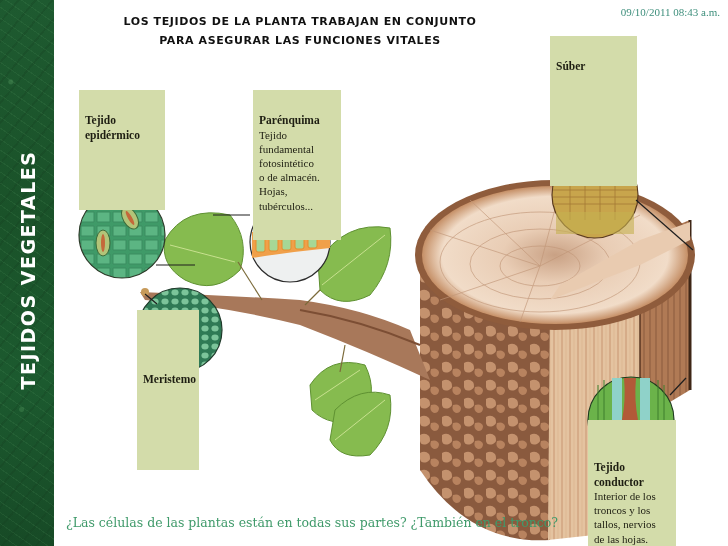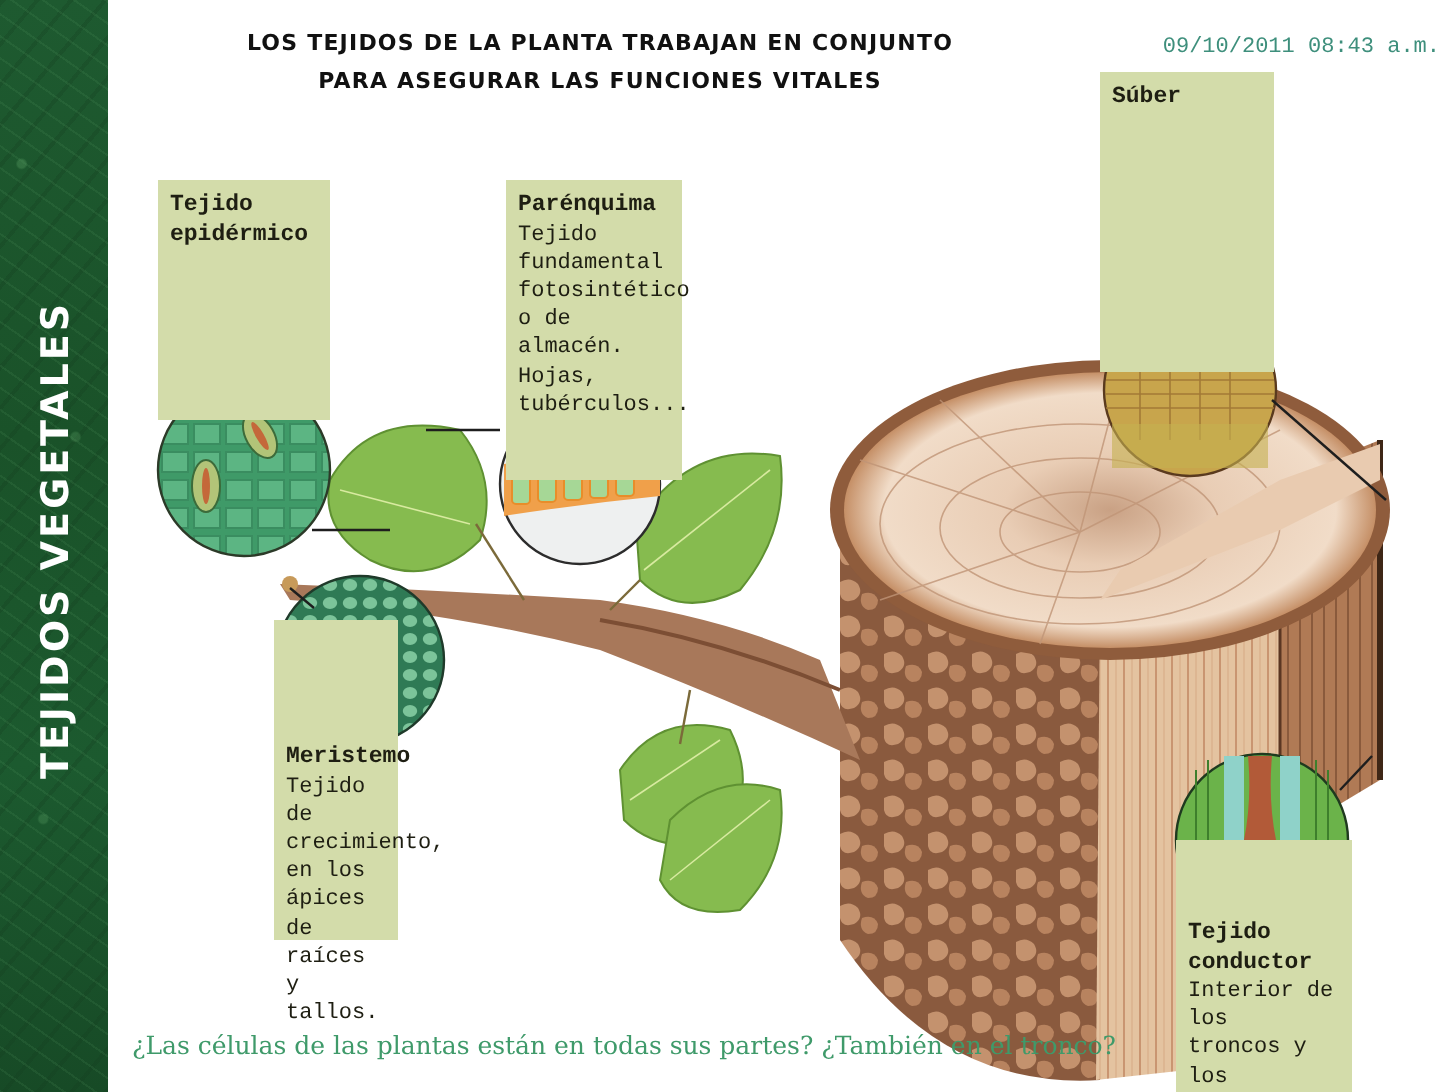--- a/index.html
+++ b/index.html
@@ -19,34 +19,34 @@
   .sidebar-title {
     position: absolute; left: 28px; top: 270px;
     transform: translate(-50%, -50%) rotate(-90deg);
     white-space: nowrap; color: #ffffff;
     font-family: "DejaVu Sans", sans-serif; font-weight: bold;
     font-size: 19px; letter-spacing: 1.5px;
   }
 
   .timestamp {
     position: absolute; right: 8px; top: 6px;
-    font-family: Liberation Mono, monospace; font-size: 11px; color: #3e8f7c; margin-top: 12px;
+    font-family: Liberation Serif, serif; font-size: 11px; color: #3e8f7c;
   }
 
   .main-title {
     position: absolute; left: 108px; top: 12px; width: 384px;
     text-align: center; font-family: "DejaVu Sans", sans-serif;
     font-weight: bold; font-size: 11px; line-height: 19px;
     letter-spacing: 0.6px; color: #111111;
   }
 
   .label-box {
     position: absolute; background: #d3dcaa;
-    font-family: Liberation Mono, monospace; color: #1e1e12;
-    font-size: 11px; line-height: 14.2px; padding: 6px 6px;
+    font-family: Liberation Serif, serif; color: #1e1e12;
+    font-size: 11px; line-height: 14.2px; padding: 23px 6px;
   }
   .label-box .lb-title { font-weight: bold; font-size: 11.5px; line-height: 14.5px; }
   .label-box .lb-text { white-space: pre-line; }
 
   #box-epidermico { left: 79px; top: 90px; width: 86px; height: 120px; }
   #box-parenquima { left: 253px; top: 90px; width: 88px; height: 150px; }
   #box-meristemo  { left: 137px; top: 310px; width: 62px; height: 160px; padding-top: 62px; }
   #box-suber      { left: 550px; top: 36px; width: 87px; height: 150px; }
   #box-conductor  { left: 588px; top: 420px; width: 88px; height: 126px; padding-top: 40px; }
 
@@ -206,25 +206,20 @@
   <div class="lb-text">Tejido
 fundamental
 fotosintético
 o de almacén.
 Hojas,
 tubérculos...</div>
 </div>
 
 <div class="label-box" id="box-meristemo">
   <div class="lb-title">Meristemo</div>
-  <div class="lb-text">Tejido de
-crecimiento,
-en los ápices
-de raíces
-y tallos.</div>
 </div>
 
 <div class="label-box" id="box-suber">
   <div class="lb-title">Súber</div>
 </div>
 
 <div class="label-box" id="box-conductor">
   <div class="lb-title lb-text">Tejido
 conductor</div>
   <div class="lb-text">Interior de los

